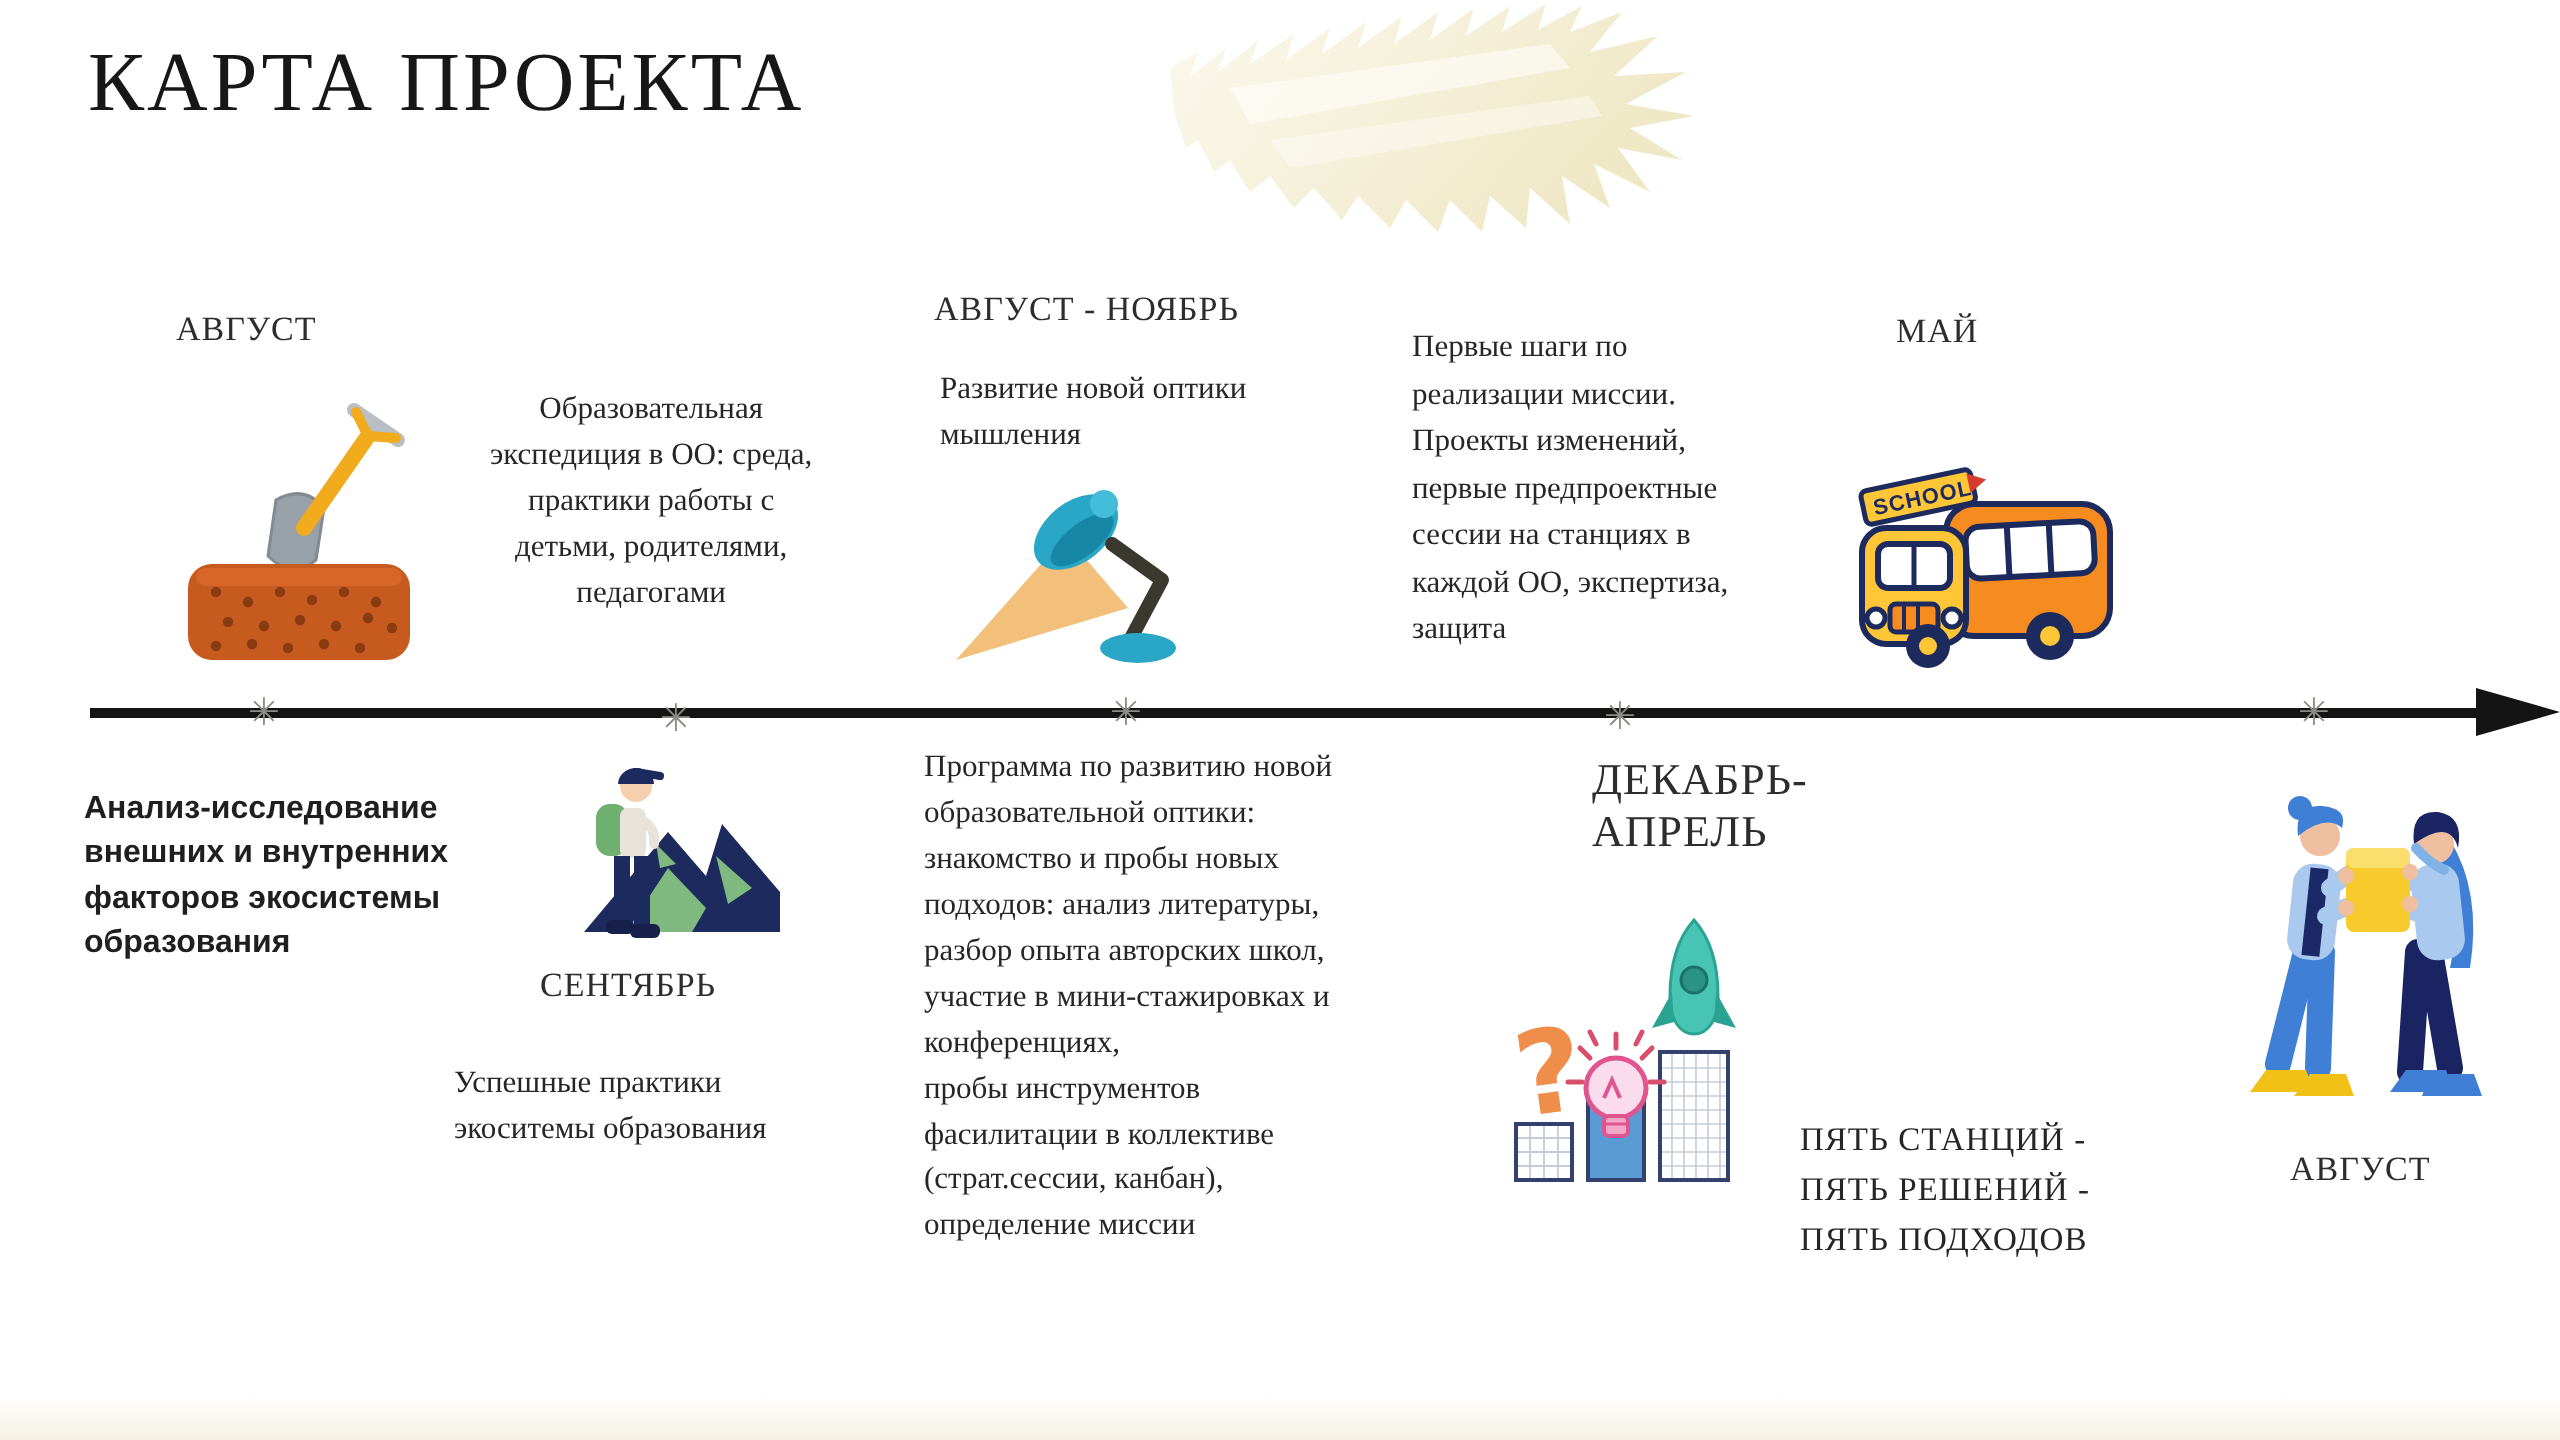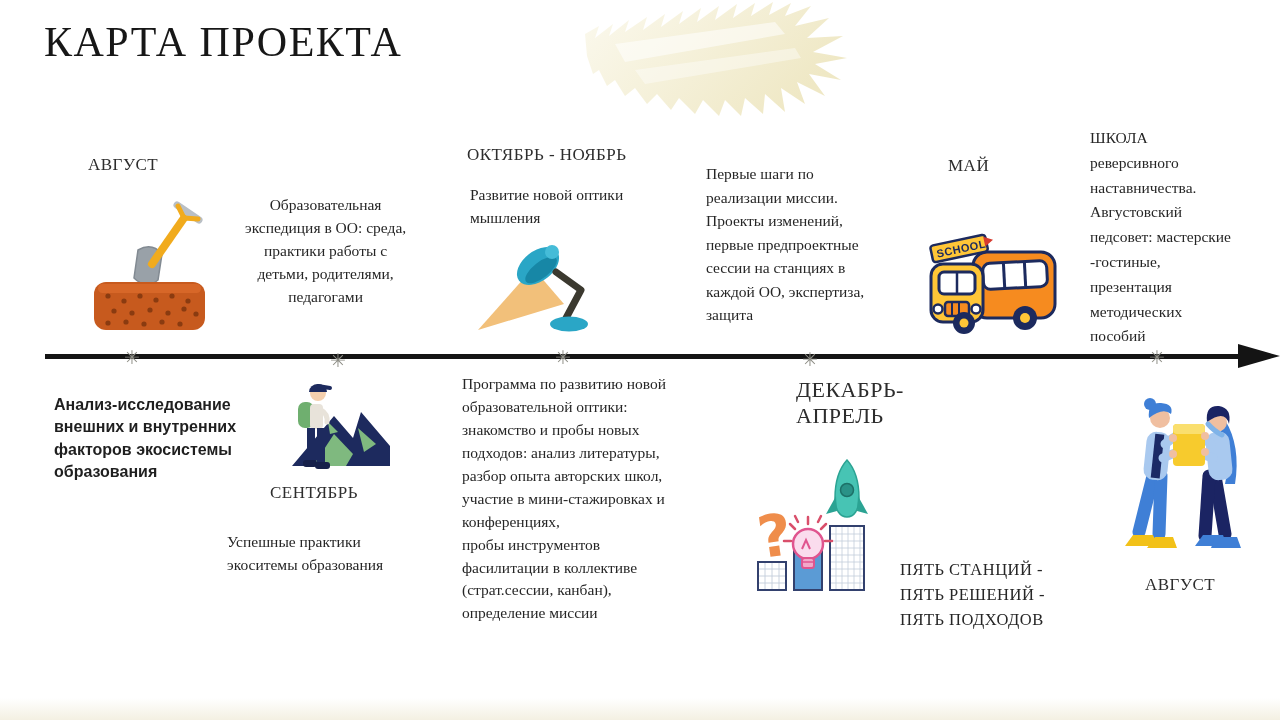--- a/index.html
+++ b/index.html
@@ -2,21 +2,21 @@
 <html><head>
 <meta charset="utf-8">
 <style>
   html,body{margin:0;padding:0;background:#ffffff;}
   #slide{position:relative;width:1280px;height:720px;background:#ffffff;overflow:hidden;
          font-family:"Liberation Serif","DejaVu Serif",serif;color:#2a2a2a;}
   .abs{position:absolute;}
   .title{left:44px;top:18px;font-size:42px;letter-spacing:1.5px;color:#171717;font-weight:400;}
   .month{position:absolute;font-size:17px;color:#2d2d2d;letter-spacing:0.5px;white-space:pre-line;line-height:1.18;}
   .body-text{position:absolute;font-size:15.5px;line-height:1.48;color:#262626;white-space:pre-line;}
-  .sans-bold{font-family:"Liberation Sans","DejaVu Sans",sans-serif;font-weight:bold;font-size:16px;line-height:1.4;color:#1f1f1f;margin-left:12px;}
+  .sans-bold{font-family:"Liberation Sans","DejaVu Sans",sans-serif;font-weight:bold;font-size:16px;line-height:1.4;color:#1f1f1f;}
   .slogan{position:absolute;font-size:16.5px;line-height:1.5;color:#262626;white-space:pre-line;letter-spacing:0.5px;}
   .timeline-line{position:absolute;left:45px;top:354px;width:1200px;height:5px;background:#141414;}
   .arrow-head{position:absolute;left:1238px;top:344px;width:0;height:0;
               border-left:42px solid #141414;border-top:12.5px solid transparent;border-bottom:12.5px solid transparent;}
   .tl-marker{position:absolute;transform:translate(-50%,-50%);font-family:"DejaVu Sans",sans-serif;
              font-size:19px;color:#8d8d85;line-height:1;}
   .bottom-band{position:absolute;left:0;bottom:0;width:1280px;height:22px;
                background:linear-gradient(to bottom,rgba(246,242,228,0),#f4f0e2);}
   svg{display:block;}
 </style>
@@ -69,21 +69,21 @@
         <circle cx="88" cy="128" r="2.6"></circle>
     </g>
   </svg>
 
   <div class="body-text" style="left:245px;top:194px;text-align:center;">Образовательная
 экспедиция в ОО: среда,
 практики работы с
 детьми, родителями,
 педагогами</div>
 
-  <div class="month" style="left:467px;top:145px;">ОКТЯБРЬ - НОЯБРЬ</div>
+  <div class="month" style="left:467px;top:145px;">АВГУСТ - НОЯБРЬ</div>
   <div class="body-text" style="left:470px;top:184px;">Развитие новой оптики
 мышления</div>
 
   <svg class="abs" style="left:478px;top:240px;" width="134" height="92" viewBox="0 0 134 92">
     <polygon points="55,28 0,90 86,64" fill="#f2c07a"></polygon>
     <g transform="rotate(-38 60 26)">
       <ellipse cx="60" cy="26" rx="24" ry="15" fill="#2aa6c6"></ellipse>
       <ellipse cx="60" cy="31" rx="19" ry="8" fill="#1787a6"></ellipse>
     </g>
     <circle cx="74" cy="12" r="7" fill="#45bcd8"></circle>
@@ -120,29 +120,20 @@
       <rect x="16" y="18" width="56" height="17" rx="3" fill="#ffc637" stroke="#1c2a5e" stroke-width="2.5"></rect>
       <text x="21" y="31" font-size="11" font-weight="bold" fill="#1c2a5e" style="font-family:'Liberation Sans',sans-serif;letter-spacing:0.5px">SCHOOL</text>
       <path d="M70,20 l9,5 -9,5 z" fill="#d63b2f"></path>
     </g>
     <circle cx="49" cy="101" r="11" fill="#1c2a5e"></circle>
       <circle cx="49" cy="101" r="4.5" fill="#ffc637"></circle>
     <circle cx="110" cy="96" r="12" fill="#1c2a5e"></circle>
       <circle cx="110" cy="96" r="5" fill="#ffc637"></circle>
   </svg>
 
-  <div class="body-text" style="left:1090px;top:126px;line-height:1.6;">ШКОЛА
-реверсивного
-наставничества.
-Августовский
-педсовет: мастерские
--гостиные,
-презентация
-методических
-пособий</div>
 
   <div class="timeline-line"></div>
   <div class="arrow-head"></div>
   <span class="tl-marker" style="left:132px;top:357px;">✳</span>
   <span class="tl-marker" style="left:338px;top:360px;">✳</span>
   <span class="tl-marker" style="left:563px;top:357px;">✳</span>
   <span class="tl-marker" style="left:810px;top:359px;">✳</span>
   <span class="tl-marker" style="left:1157px;top:357px;">✳</span>
 
   <div class="body-text sans-bold" style="left:42px;top:394px;">Анализ-исследование

